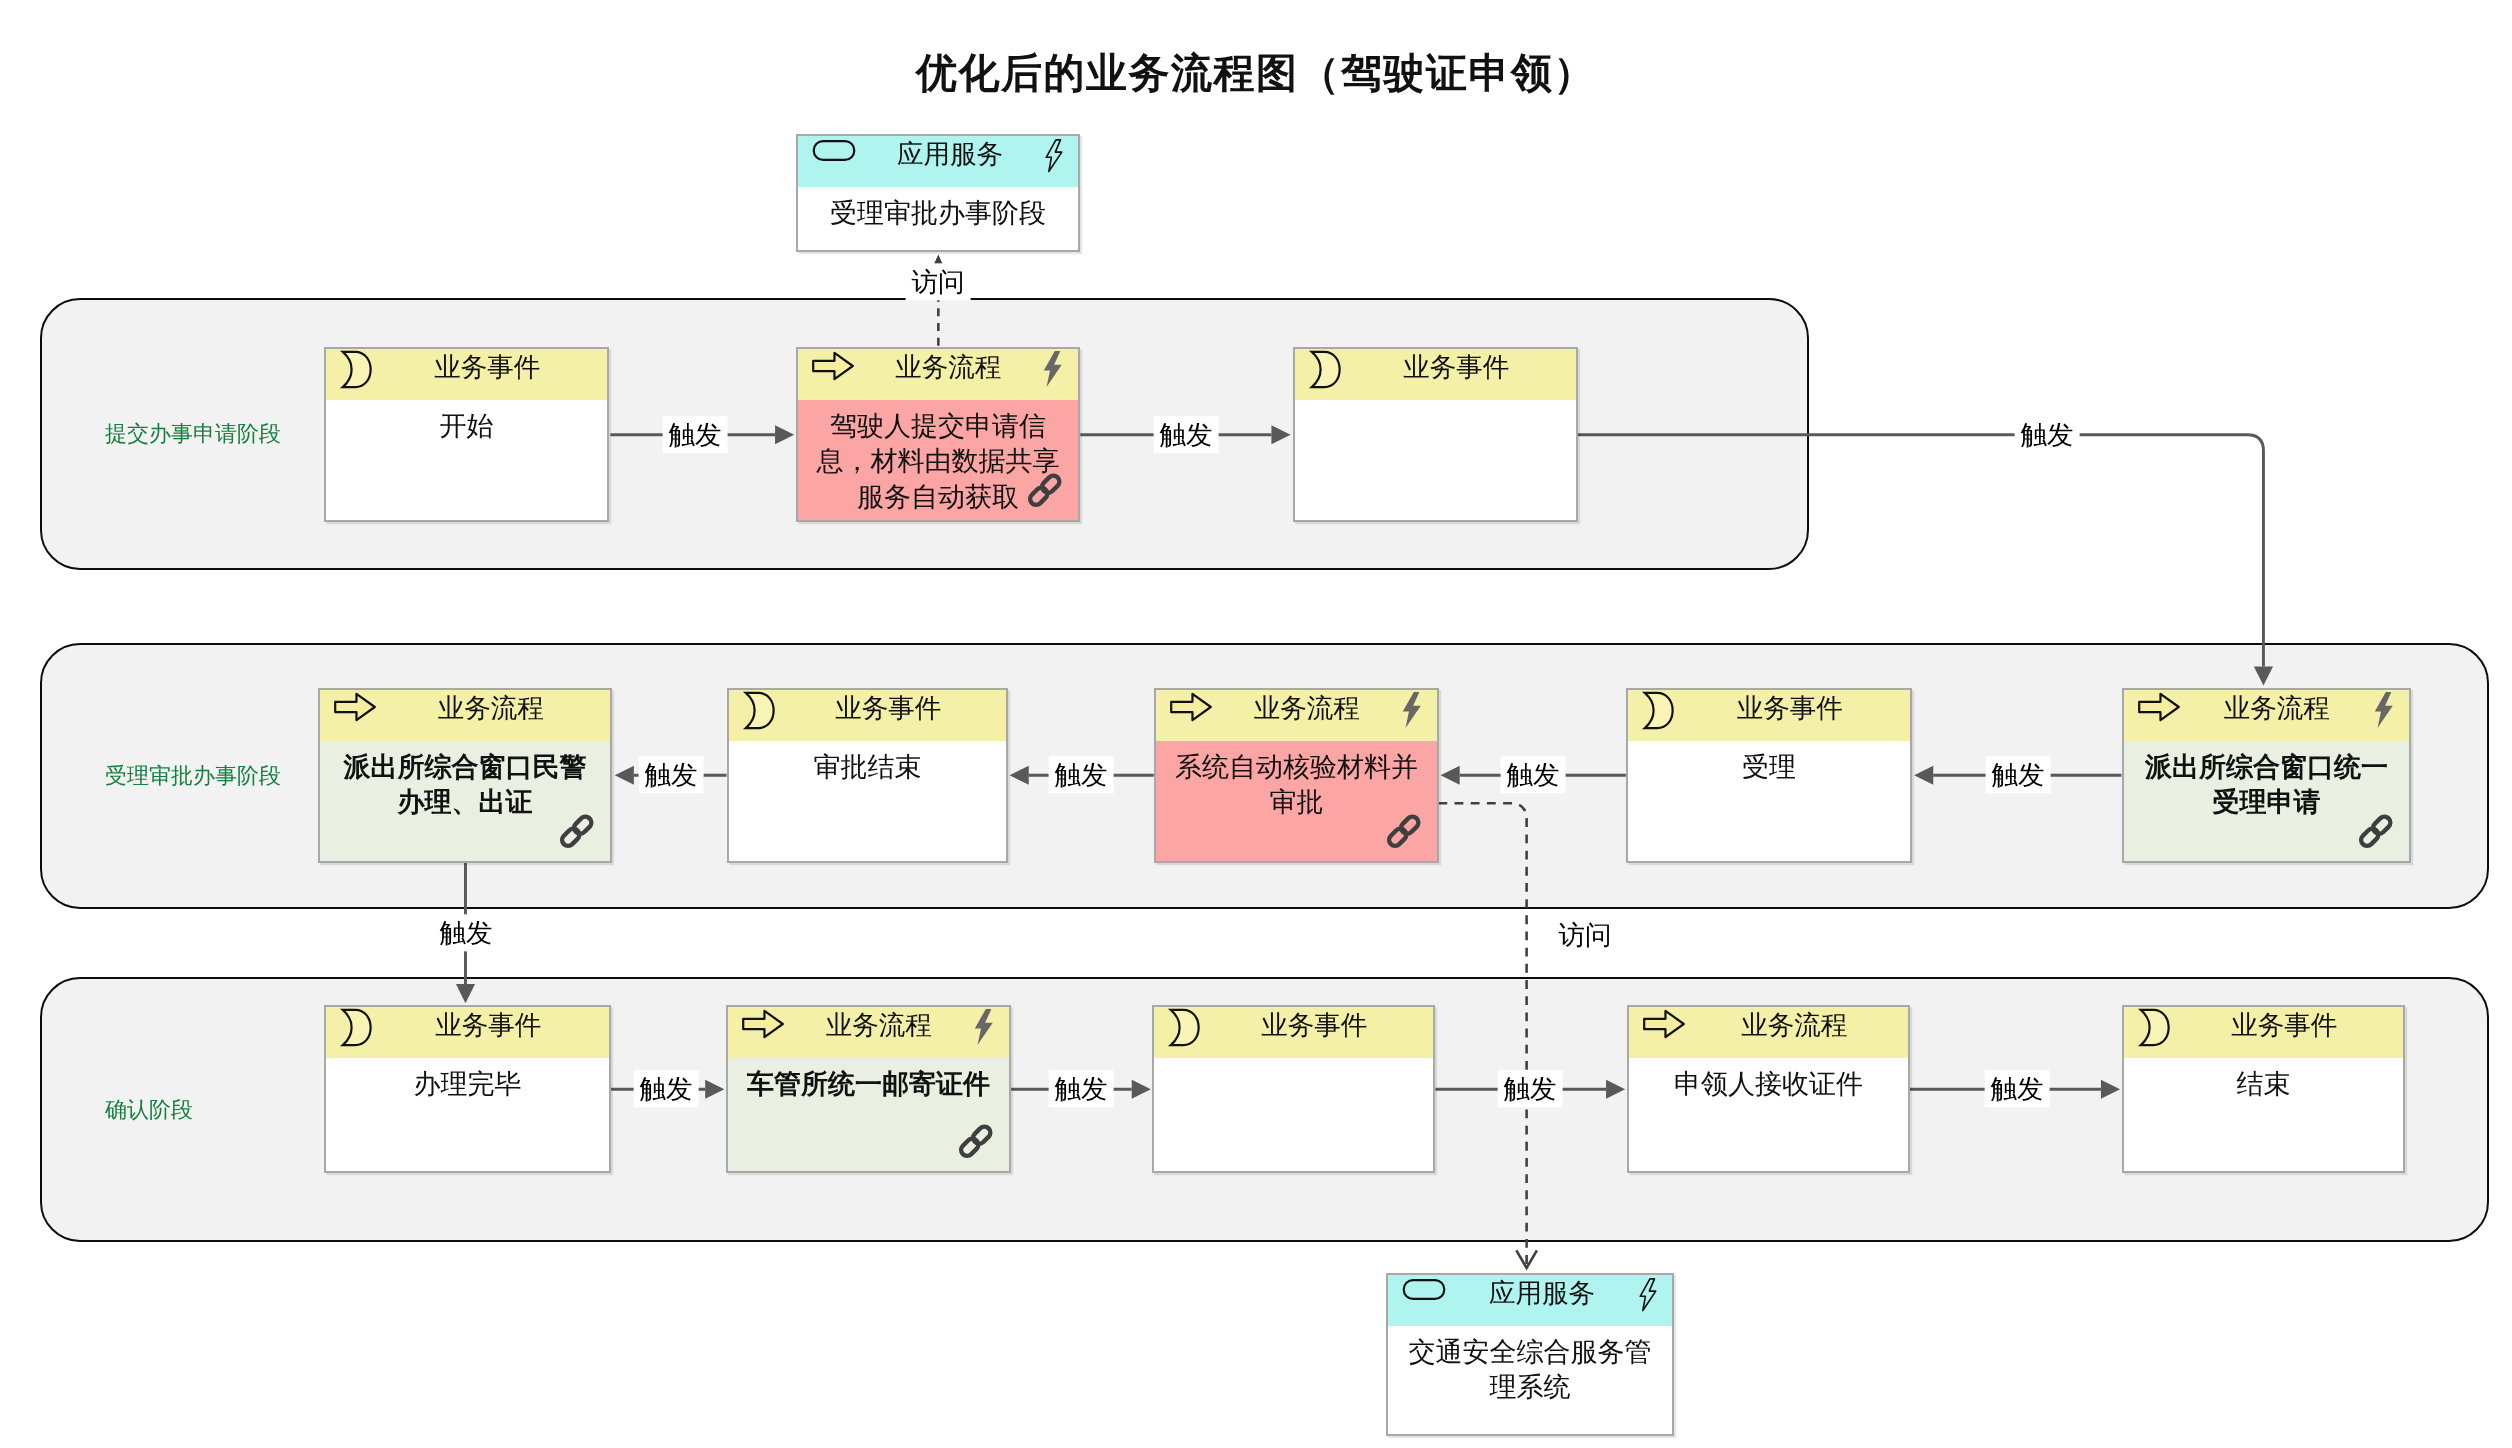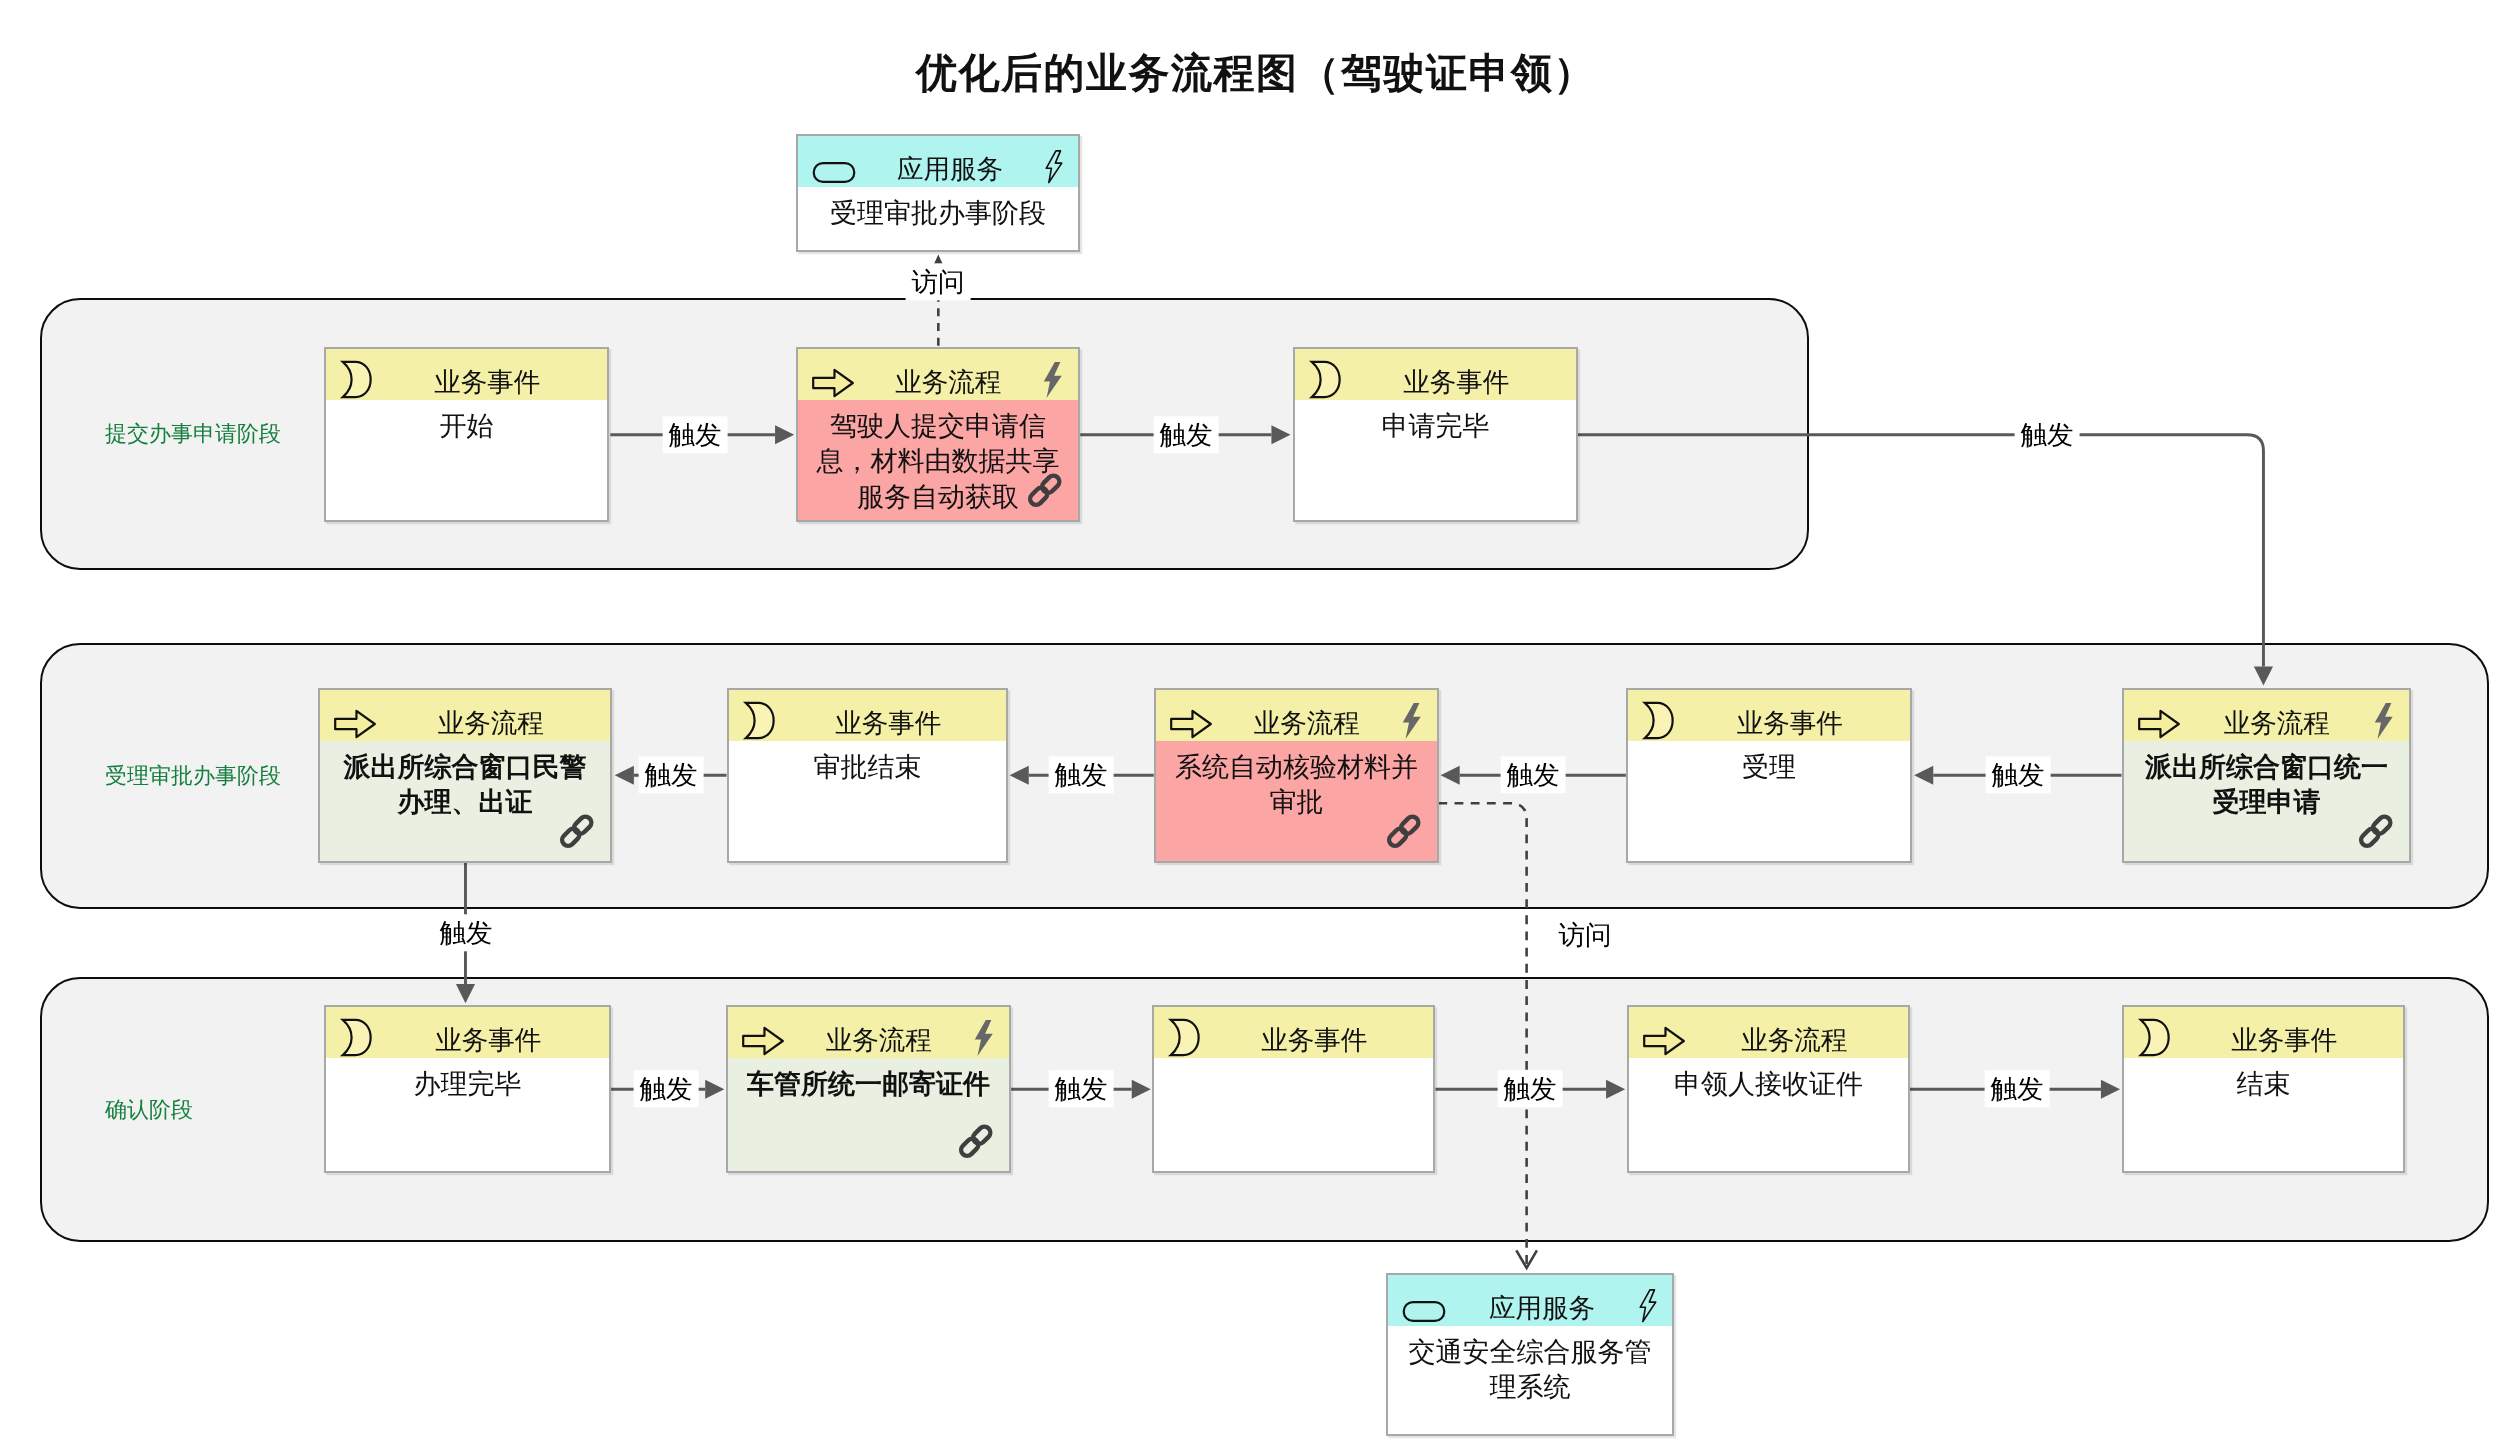--- a/index.html
+++ b/index.html
@@ -5,21 +5,21 @@
   html,body{margin:0;padding:0;background:#fff;}
   #stage{position:relative;width:2512px;height:1449px;background:#ffffff;overflow:hidden;
          font-family:"Liberation Sans","DejaVu Sans",sans-serif;color:#111;}
   .title{position:absolute;left:0;top:46px;width:100%;text-align:center;
          font-size:41px;font-weight:bold;letter-spacing:1.5px;}
   .lane{position:absolute;background:#F2F2F2;border:2.9px solid #0d0d0d;border-radius:40px;}
   .lane-label{position:absolute;left:63px;top:50%;transform:translateY(-50%);
               font-size:22px;color:#15803d;white-space:nowrap;}
   .box{position:absolute;border:2.2px solid #A8A8A8;background:#fff;
        box-shadow:2.2px 2.2px 0 rgba(0,0,0,0.10);box-sizing:border-box;}
-  .hd{height:51px;display:flex;align-items:flex-end;gap:7.4px;padding:0 13.2px;background:#F5F0A8;}
+  .hd{height:51px;display:flex;align-items:flex-start;gap:7.4px;padding:0 13.2px;background:#F5F0A8;}
   .hd.svc{background:#B0F4F0;}
   .hd .type{flex:1;text-align:center;font-size:26.5px;color:#111;}
   .bd{position:relative;height:calc(100% - 51px);padding:8.8px 10.3px 0 10.3px;box-sizing:border-box;
       text-align:center;font-size:27px;line-height:1.32;background:#fff;}
   .bd.blue{background:#fca5a5;}
   .bd.green{background:#E9F0E1;font-weight:bold;}
   .chain{position:absolute;right:13.2px;bottom:10.3px;}
   svg.overlay{position:absolute;left:0;top:0;pointer-events:none;}
   .lbl{position:absolute;transform:translate(-50%,-50%);background:#ffffff;
        padding:0.7px 5.9px;font-size:26.5px;color:#000000;white-space:nowrap;}
@@ -121,21 +121,20 @@
     </svg>
   </div>
 
   <div class="box" style="left:1293px;top:347px;width:285px;height:175px;">
     <div class="hd">
       <svg class="ic" width="34" height="41" viewBox="0 0 46 56">
         <path d="M5,4 H22 C35,4 43,15 43,28 C43,41 35,52 22,52 H5 C13,45 17,37 17,28 C17,19 13,11 5,4 Z" fill="#F9F4B5" stroke="#111" stroke-width="3"></path>
       </svg>
       <span class="type">业务事件</span>
     </div>
-    <div class="bd">申请完毕</div>
   </div>
 
   <div class="box" style="left:318px;top:688px;width:294px;height:175px;">
     <div class="hd">
       <svg class="ic" width="44" height="34" viewBox="0 0 60 46">
         <path d="M3,16 H32 V5 L57,23 L32,41 V30 H3 Z" fill="#F5EE9E" stroke="#111" stroke-width="3" stroke-linejoin="round"></path>
       </svg>
       <span class="type">业务流程</span>
     </div>
     <div class="bd green">派出所综合窗口民警办理、出证</div>

